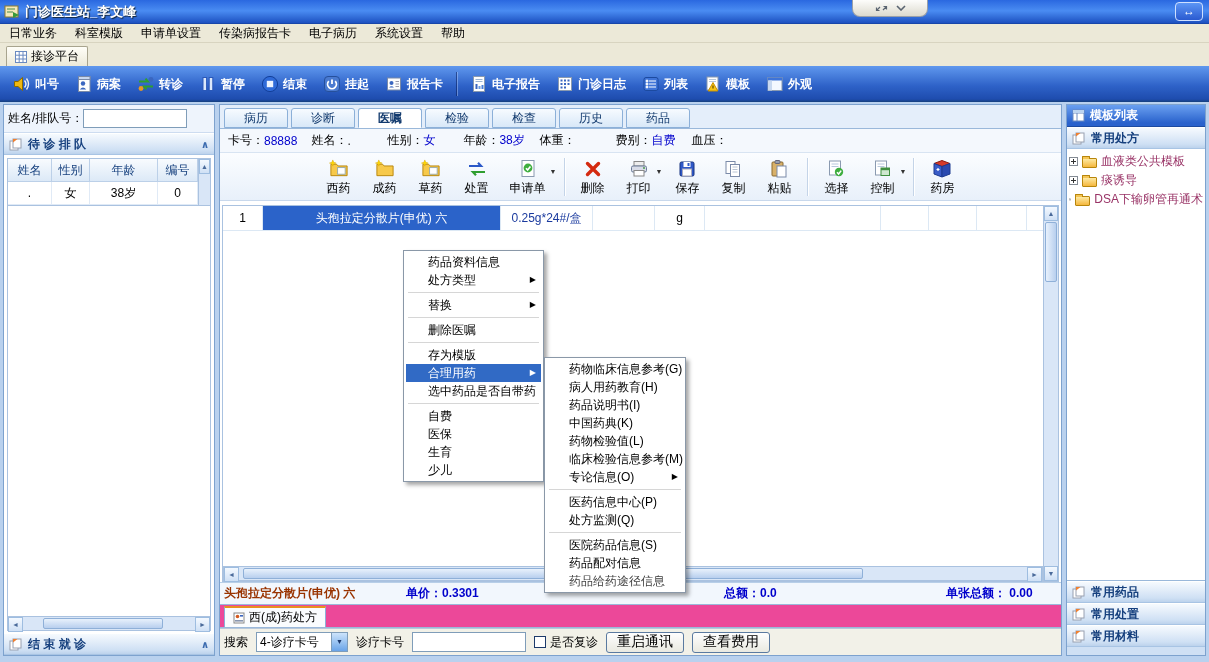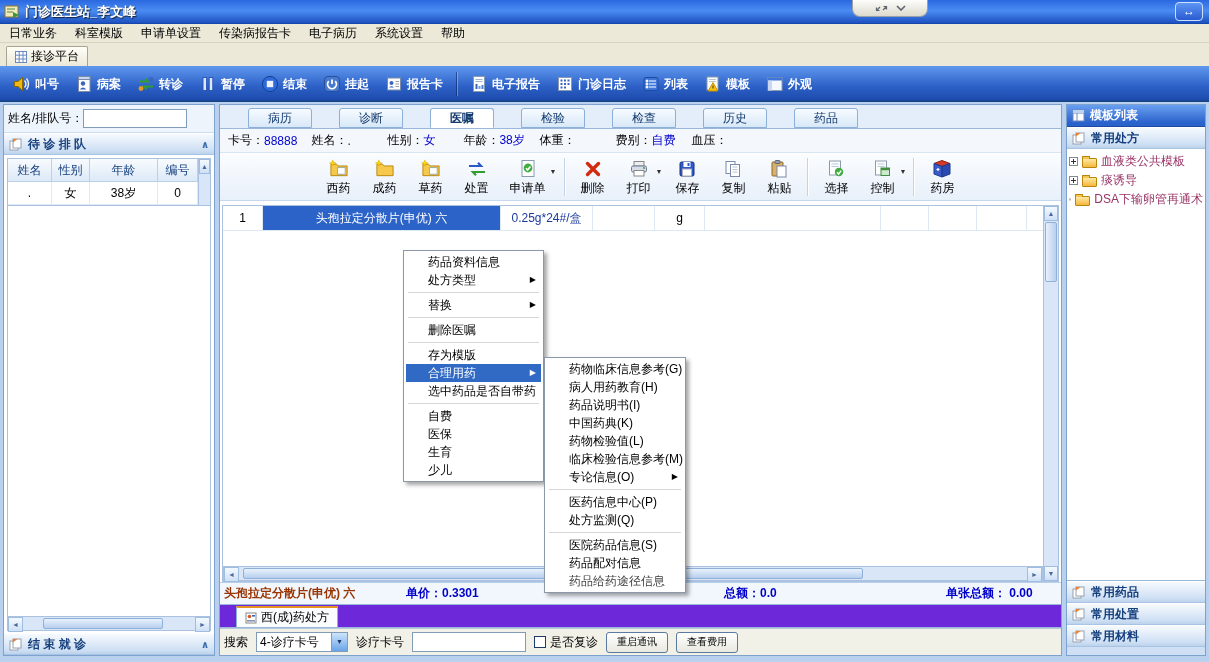--- a/index.html
+++ b/index.html
@@ -54,21 +54,21 @@
   .qc0{width:44px}.qc1{width:38px}.qc2{width:68px}.qc3{width:40px}
   .vscroll-s { width:15px; background:#d9e6f7; border-left:1px solid #aac2e0; display:flex; flex-direction:column; }
   .sar { height:15px; background:linear-gradient(#f4f9ff,#cfe0f5); border:1px solid #9ebde0; color:#4a6a9a; font-size:7px; text-align:center; line-height:13px; }
   .lfill { flex:1; background:#fff; margin:0 3px; border-left:1px solid #aac2e0; border-right:1px solid #aac2e0; }
   .hscroll { height:15px; margin:0 3px 2px 3px; background:#d9e6f7; border:1px solid #aac2e0; display:flex; align-items:stretch; }
   .hthumb { background:linear-gradient(#e8f1fc,#b8cfee); border:1px solid #8fb0d8; border-radius:2px; }
 
   
   .rtabs { height:24px; background:#e4eefa; display:flex; align-items:flex-end; gap:3px; padding:3px 2px 0 4px; border-bottom:1px solid #9ab8da; }
   .rtab { width:64px; height:20px; background:linear-gradient(#f7fbff,#d8e8f8); border:1px solid #8cb0d8; border-radius:3px 3px 0 0;
-    text-align:center; line-height:19px; color:#123a6e;margin-left:24px; }
+    text-align:center; line-height:19px; color:#123a6e; }
   .rtab.active { background:#fff; font-weight:bold; border-bottom:1px solid #fff; }
   
   .pinfo { height:24px; display:flex; align-items:center; padding:0 8px; background:#f4f8fd; border-bottom:1px solid #d8e4f2; }
   .pfield { display:flex; align-items:center; margin-right:14px; }
   .pfield .pv { color:#0000cc; min-width:26px; }
   .pfield.name .pv { color:#222; }
   
   .toolbar2 { height:48px; background:linear-gradient(#fbfdff,#e8f0fa); border-bottom:1px solid #c8d8ec; display:flex; align-items:center; padding:0 4px;justify-content:center; }
   .t2item { width:46px; display:flex; flex-direction:column; align-items:center; gap:1px; padding-top:2px; }
   .t2item span.lbl { font-size:12px; }
@@ -89,31 +89,31 @@
   .tfill { flex:1; background:#fff; }
   .vscroll { width:15px; border-left:1px solid #aac2e0; background:#d9e6f7; display:flex; flex-direction:column; }
   .vthumb { height:60px; margin:1px; background:linear-gradient(90deg,#e8f1fc,#b8cfee); border:1px solid #8fb0d8; border-radius:2px; }
 
   
   .statusrow { height:22px; display:flex; align-items:center; padding:0 4px; background:#f2f7fd; border-top:1px solid #b8cfe8; font-weight:bold; }
   .st-drug { color:#993300; width:182px; }
   .st-b { color:#0000cc; }
   .statusrow .g2{ width:318px; } .statusrow .g3{ width:222px; }
   
-  .ptabstrip { height:24px; background:#6d28d9; border-top:1px solid #9ab8da; border-bottom:1px solid #9ab8da; display:flex; align-items:flex-end; padding-left:16px; }
+  .ptabstrip { height:24px; background:#ec4899; border-top:1px solid #9ab8da; border-bottom:1px solid #9ab8da; display:flex; align-items:flex-end; padding-left:4px; }
   .rxtab { height:21px; background:#fafcfe; border:1px solid #8cb0d8; border-top:2px solid #e89020; border-bottom:none;
     display:flex; align-items:center; gap:4px; padding:0 8px; }
   
   .botbar { height:27px; background:#f2f1e8; border-top:1px solid #b8c8da; display:flex; align-items:center; gap:8px; padding:0 4px; }
   .fsel { width:92px; height:20px; border:1px solid #7f9db9; background:#fff; display:flex; align-items:center; }
   .fsel .seltxt { flex:1; padding-left:3px; }
   .fsel .selarr { width:16px; height:18px; background:linear-gradient(#cde4fb,#6aa4e8); border-left:1px solid #7f9db9; color:#1c3a6e; font-size:7px; text-align:center; line-height:17px; }
   .botbar input[type=text] { width:114px; height:20px; border:1px solid #7f9db9; }
   .cbx { width:12px; height:12px; border:1px solid #1c3a6b; background:#fff; }
-  .xpbtn { height:21px; padding:0 10px; background:linear-gradient(#fefefe,#e9e9e0); border:1px solid #5a7aa0; border-radius:3px; font-size:10px; }
+  .xpbtn { height:21px; padding:0 10px; background:linear-gradient(#fefefe,#e9e9e0); border:1px solid #5a7aa0; border-radius:3px; font-size:14px; }
 
   
   .treezone { flex:0 0 auto; background:#fff; padding:3px 2px; overflow:hidden; }
   .titem { display:flex; align-items:center; gap:4px; height:19px; white-space:nowrap; overflow:hidden; color:#993366; }
   .rfill { flex:1; background:#fff; }
   .rbars { border-top:1px solid #9ab8da; }
   .rbars .secbar { height:22px; }
   .rbot { height:8px; background:#cfe0f4; }
 
   .folder { width:15px; height:10px; background:linear-gradient(#fde9a2,#f5b73d); border:1px solid #b8860b; border-radius:1px; position:relative; flex-shrink:0; margin-top:2px;}

